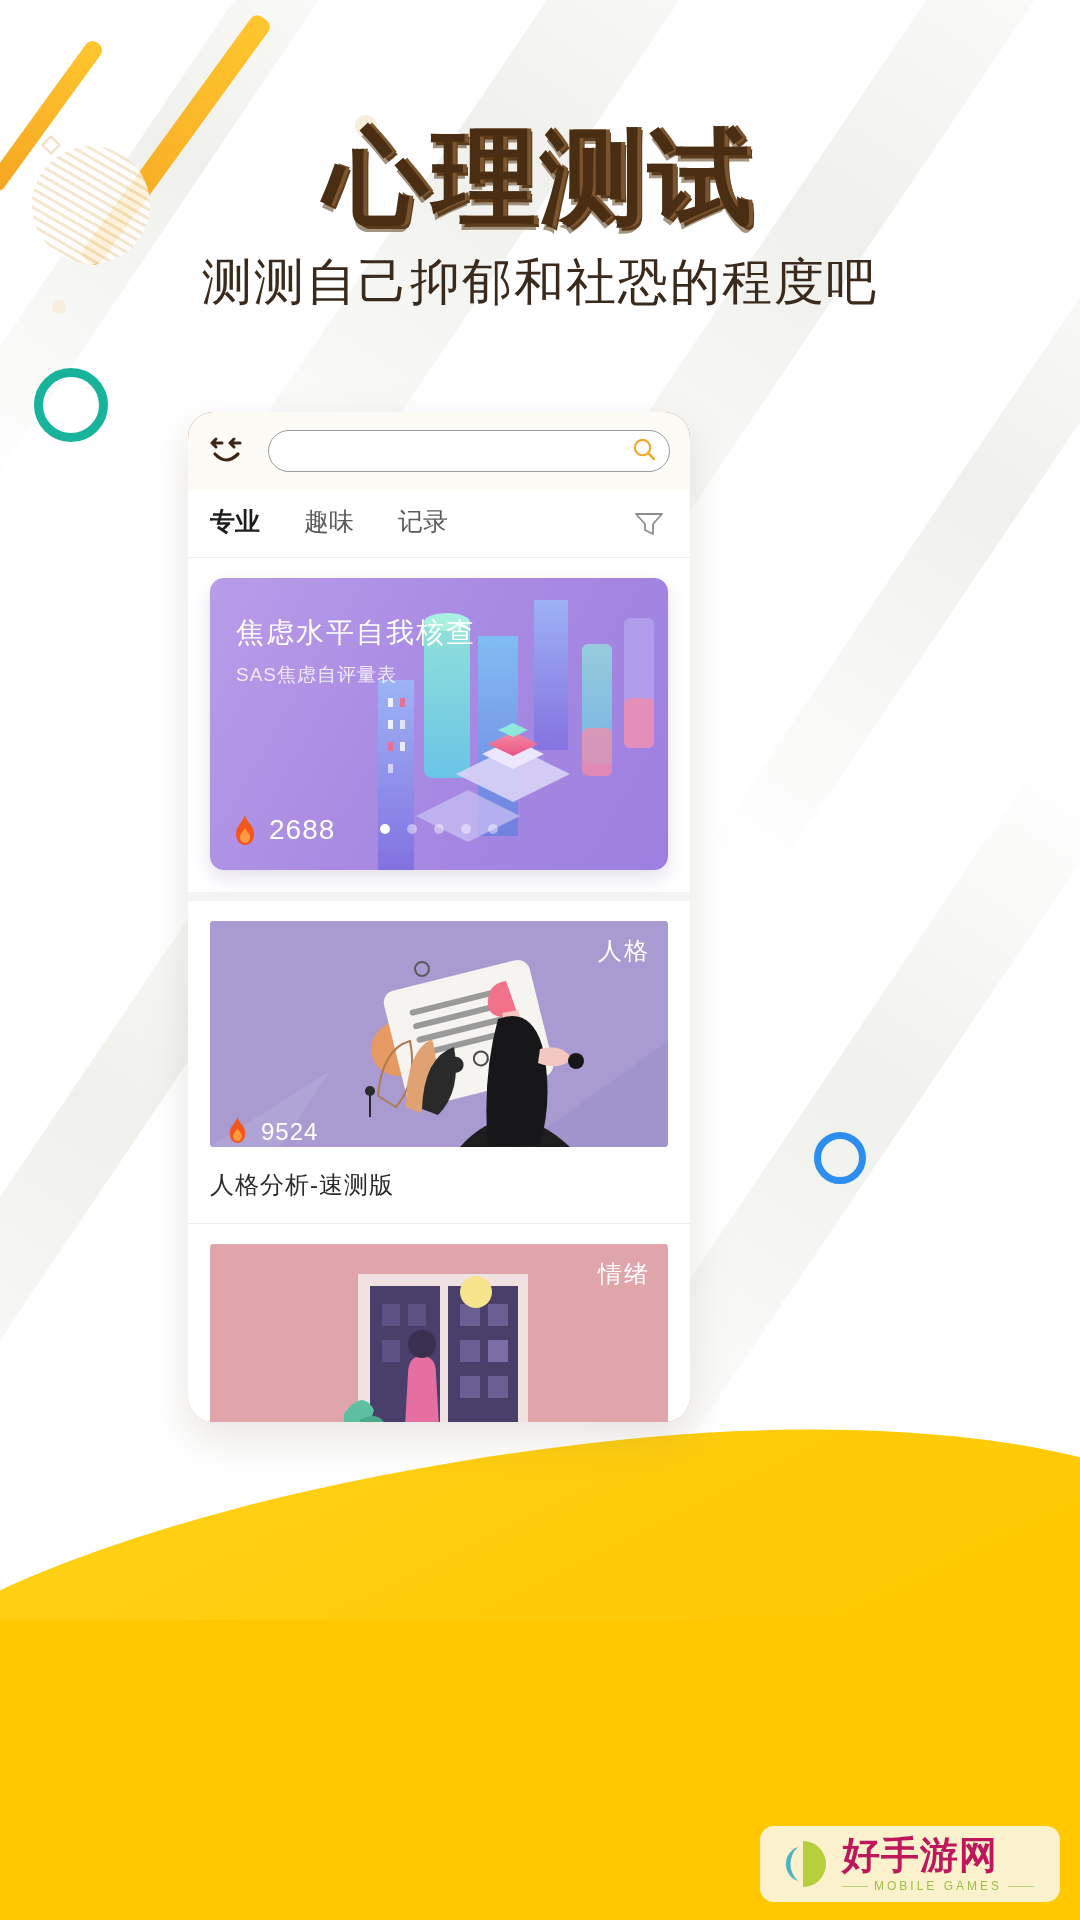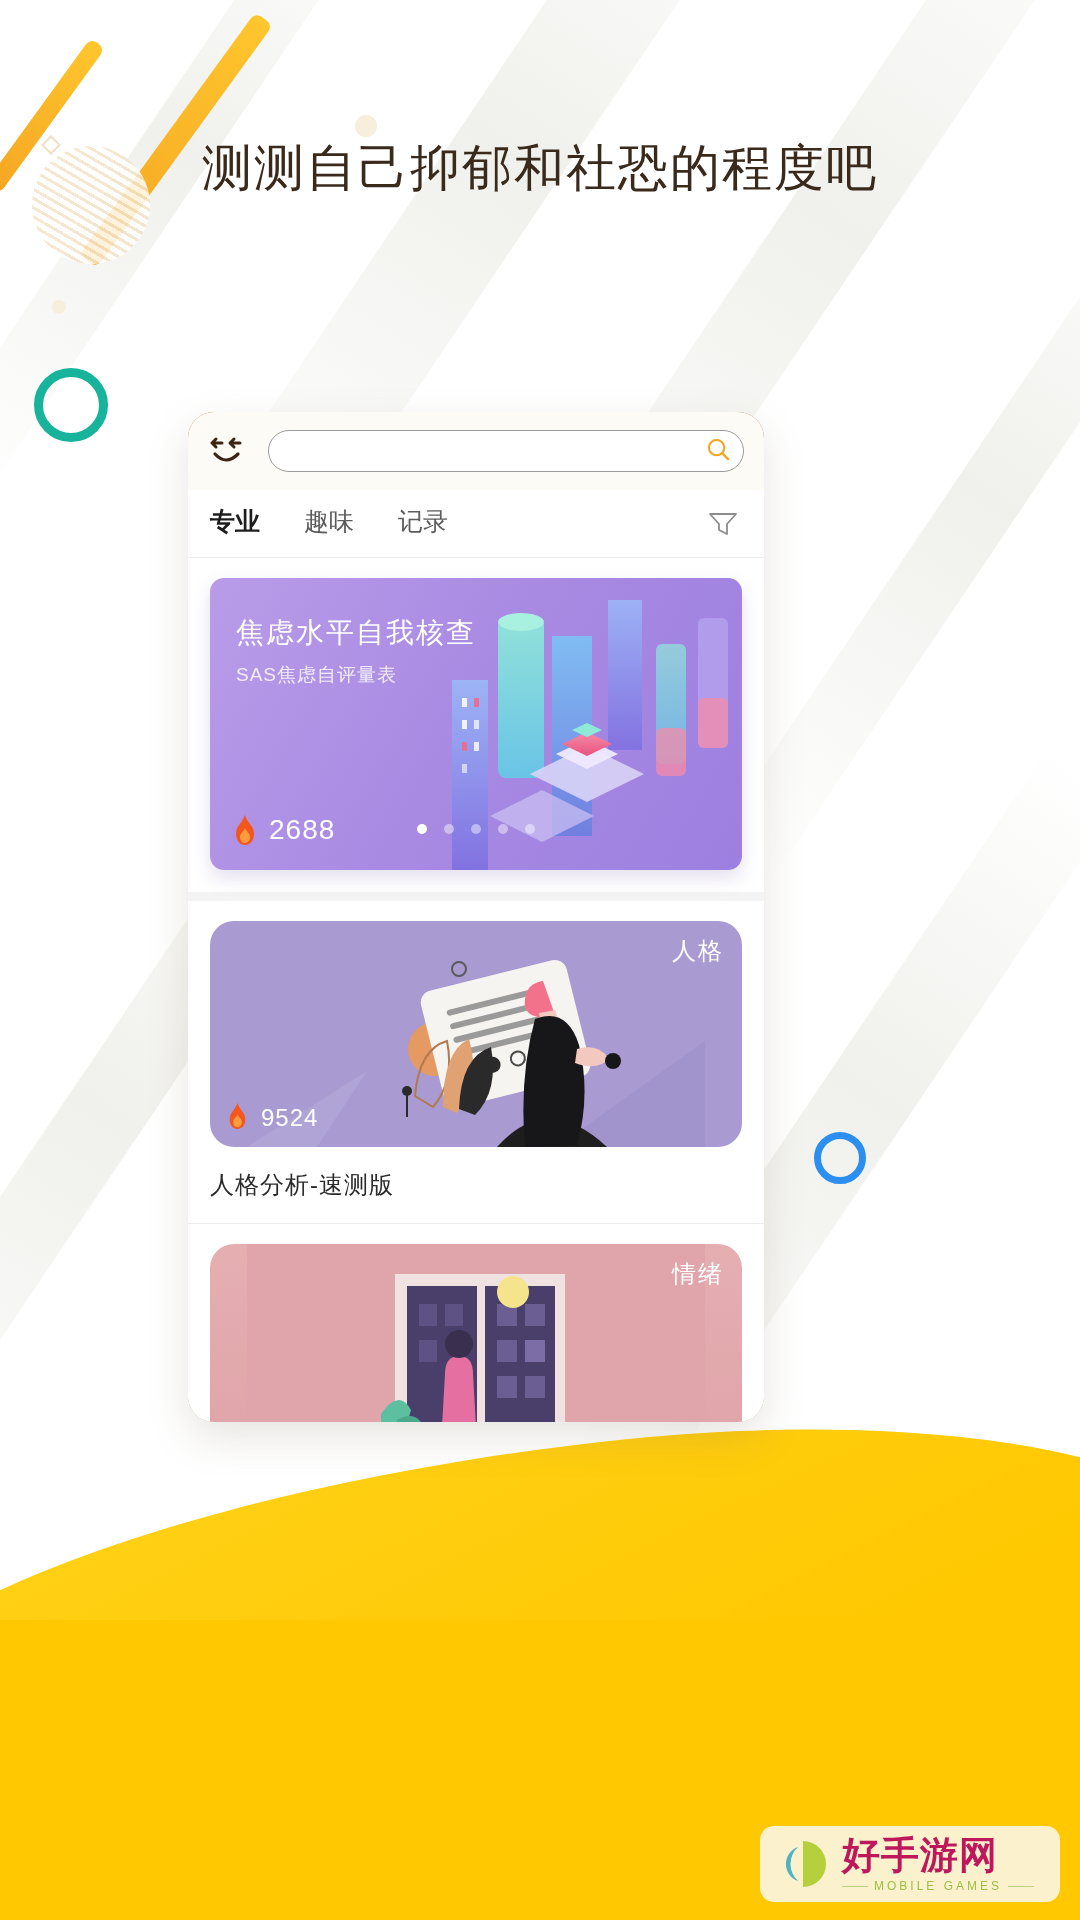--- a/index.html
+++ b/index.html
@@ -101,21 +101,21 @@
     left:0; right:0; bottom:0;
     height:300px;
     background:#FFC800;
     z-index:1;
   }
 
   
   .phone {
     position:absolute;
     left:188px; top:412px;
-    width:576px; height:1010px;
+    width:502px; height:1010px;
     background:#a16207;
     border-radius:26px;
     box-shadow:0 16px 42px rgba(120,110,90,.18);
     overflow:hidden;
     z-index:6;
     display:flex;
     flex-direction:column;
   }
 
   .topbar {
@@ -241,32 +241,32 @@
   .dot.active { background:#ffffff; }
 
   
   .city { position:absolute; right:0; bottom:0; width:330px; height:292px; }
 
   
   .card-img {
     position:relative;
     width:100%;
     height:226px;
-    border-radius:24px;
+    border-radius:4px;
     overflow:hidden;
   }
   .card-img.purple { background:#A99BD1; }
   .card-img.pink   { background:linear-gradient(180deg,#E5AFB2 0%, #DFA3A8 100%);text-decoration:underline; }
 
   .cat-badge {
     position:absolute; right:18px; top:14px;
     color:#ffffff; font-size:24px; letter-spacing:2px;
   }
   .card-hot {
-    position:absolute; left:18px; bottom:14px;
+    position:absolute; left:18px; bottom:0;
     display:flex; align-items:center; gap:11px;
   }
   .card-hot .hot-count { font-size:24px; }
 
   .card-title {
     margin-top:22px;
     font-size:24px;
     color:#2b2b2b;
     letter-spacing:1px;
   }
@@ -322,20 +322,21 @@
   <div class="dot-soft" style="left:52px;top:300px;width:14px;height:14px;"></div>
 
   <div class="ring-teal" style="left:34px;top:368px;"></div>
   <div class="ring-blue" style="left:814px;top:1132px;"></div>
 </div>
 
 <div class="bottom-yellow"></div>
 <div class="bottom-yellow2"></div>
 
 <div class="headline-wrap">
+  <div class="headline">心理测试</div>
   <div class="subhead">测测自己抑郁和社恐的程度吧</div>
 </div>
 
 <div class="phone">
 
   <div class="topbar">
     <div class="smile-logo">
       <svg viewBox="0 0 48 42" width="48" height="42">
         <path d="M6 13 L16 13 M6 13 L10 9 M6 13 L10 17" stroke="#3B2515" stroke-width="3" fill="none" stroke-linecap="round" stroke-linejoin="round"></path>
         <path d="M24 13 L34 13 M24 13 L28 9 M24 13 L28 17" stroke="#3B2515" stroke-width="3" fill="none" stroke-linecap="round" stroke-linejoin="round"></path>

